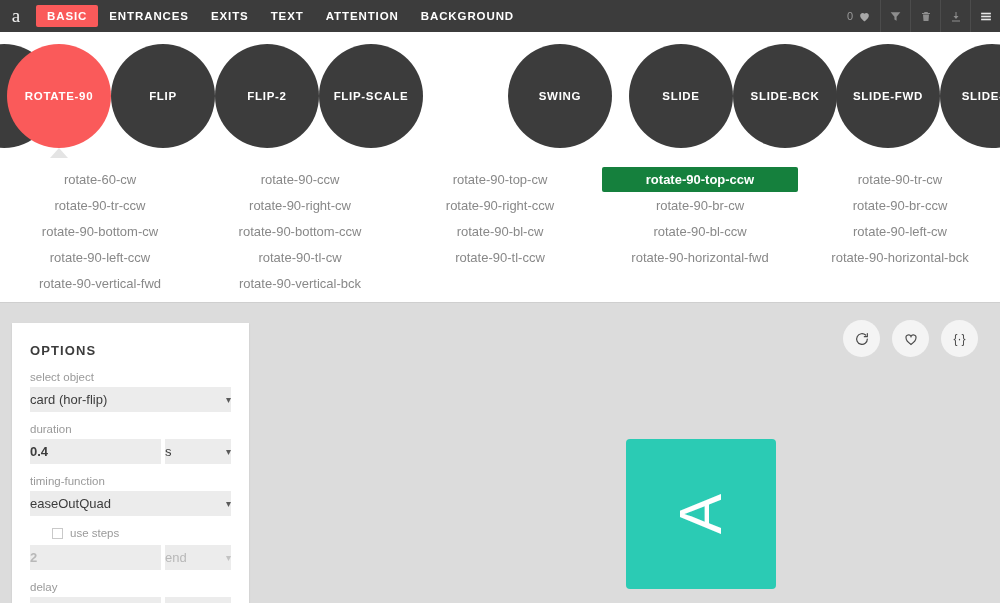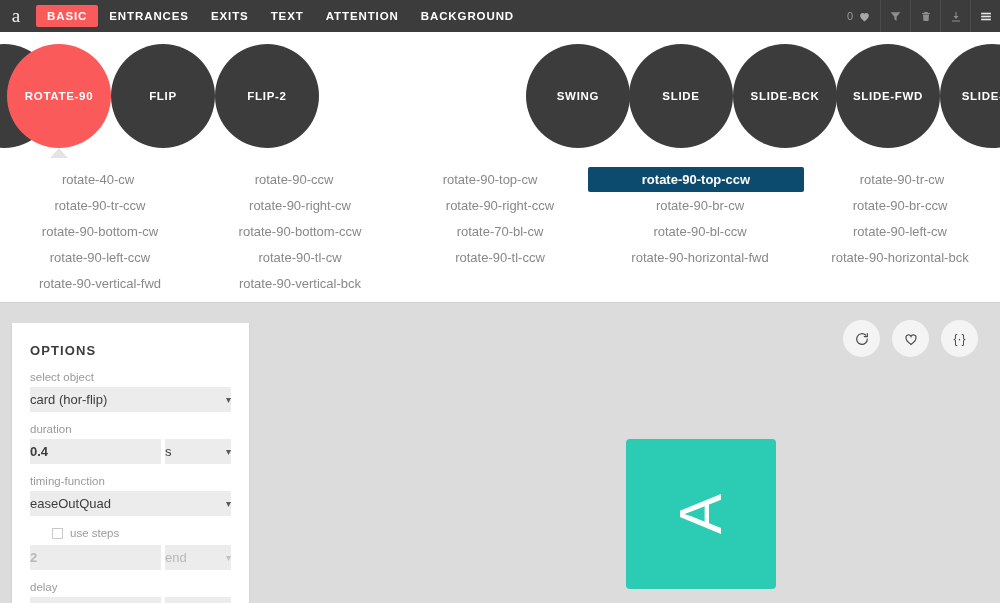--- a/index.html
+++ b/index.html
@@ -155,24 +155,24 @@
   }
   .name-chip {
     font-size: 13px;
     color: #888888;
     padding: 5px 10px;
     border-radius: 2px;
     cursor: pointer;
     white-space: nowrap;
   }
   .name-chip.selected {
-    background: #0c4a6e;
+    background: #15803d;
     color: #ffffff;
     font-weight: bold;
-    width: 216px;
+    width: 196px;
     text-align: center;
   }
   .name-chip.empty { visibility: hidden; }
 
   .divider {
     position: absolute;
     top: 302px; left: 0;
     width: 1000px;
     height: 1px;
     background: #cfcfcf;
@@ -359,35 +359,36 @@
 
     </div>
   </div>
 
   <div class="circle-strip">
     <div class="circle-track">
       <div class="circle" style="left:-48px"></div>
       <div class="circle active" style="left:7px">ROTATE-90</div>
       <div class="circle" style="left:111px">FLIP</div>
       <div class="circle" style="left:215px">FLIP-2</div>
-      <div class="circle" style="left:526px">SWING</div>
+      <div class="circle" style="left:319px">FLIP-SCALE</div>
+      <div class="circle" style="left:508px">SWING</div>
       <div class="circle" style="left:629px">SLIDE</div>
       <div class="circle" style="left:733px">SLIDE-BCK</div>
       <div class="circle" style="left:836px">SLIDE-FWD</div>
       <div class="circle" style="left:940px">SLIDE-RO</div>
     </div>
   </div>
 
   <div class="pointer" style="left:50px"></div>
 
   <div class="name-grid">
 
     <div class="name-row">
       <div class="name-cell">
-          <span class="name-chip">rotate-40-cw</span>
+          <span class="name-chip">rotate-60-cw</span>
         </div>
       <div class="name-cell">
           <span class="name-chip">rotate-90-ccw</span>
         </div>
       <div class="name-cell">
           <span class="name-chip">rotate-90-top-cw</span>
         </div>
       <div class="name-cell">
           <span class="name-chip selected">rotate-90-top-ccw</span>
         </div>
@@ -415,21 +416,21 @@
     </div>
 
     <div class="name-row">
       <div class="name-cell">
           <span class="name-chip">rotate-90-bottom-cw</span>
         </div>
       <div class="name-cell">
           <span class="name-chip">rotate-90-bottom-ccw</span>
         </div>
       <div class="name-cell">
-          <span class="name-chip">rotate-70-bl-cw</span>
+          <span class="name-chip">rotate-90-bl-cw</span>
         </div>
       <div class="name-cell">
           <span class="name-chip">rotate-90-bl-ccw</span>
         </div>
       <div class="name-cell">
           <span class="name-chip">rotate-90-left-cw</span>
         </div>
     </div>
 
     <div class="name-row">

